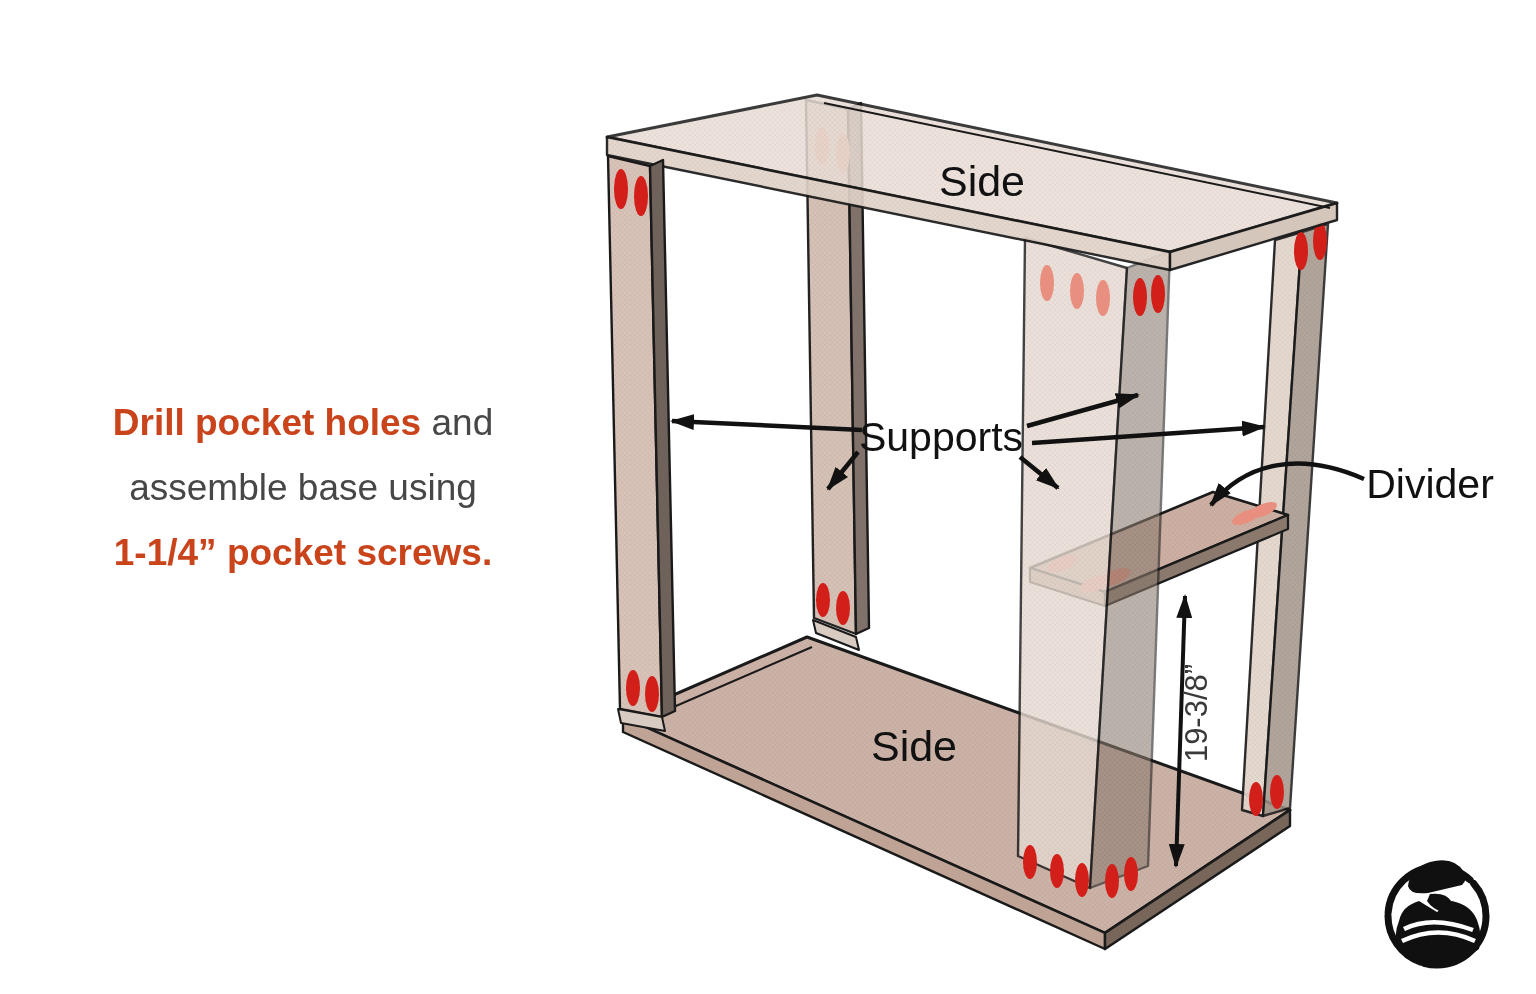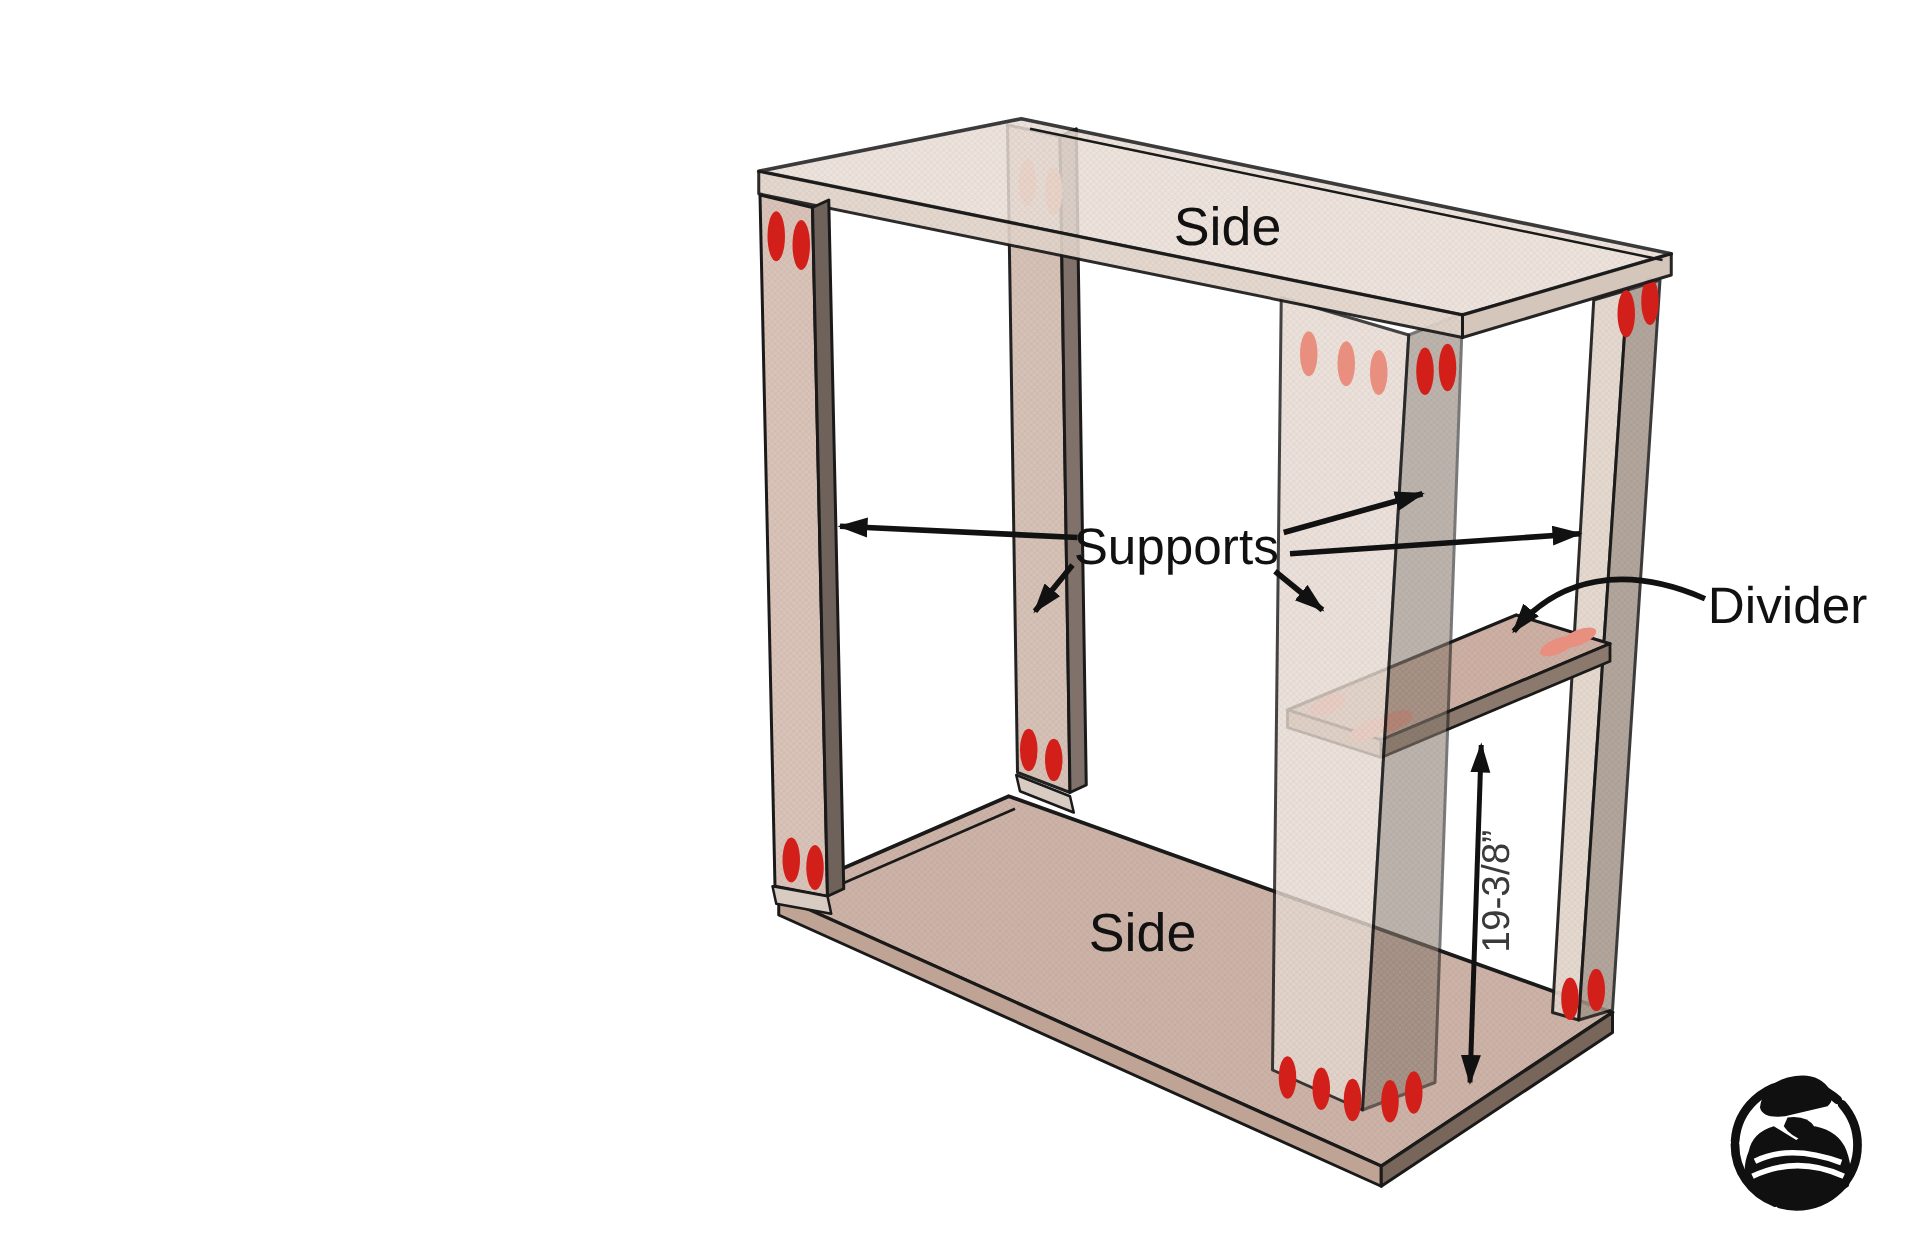--- a/index.html
+++ b/index.html
@@ -148,14 +148,19 @@
     <g fill="#101010" stroke="none">
       <path d="M1408,886 Q1410,868 1430,862 Q1454,856 1464,872 Q1468,880 1462,885 L1428,893 Q1410,895 1408,886 Z"></path>
       <path d="M1430,894 Q1446,892 1452,902 L1446,914 Q1432,909 1427,901 Z"></path>
       <path d="M1399,921 Q1402,906 1419,901 L1437,912 L1452,901 Q1471,905 1477,920 Q1483,936 1479,949 Q1461,963 1437,963 Q1412,963 1398,950 Q1393,935 1399,921 Z"></path>
     </g>
     <path d="M1404,929 Q1432,915 1473,930" stroke="#ffffff" stroke-width="4.5" fill="none"></path>
     <path d="M1402,941 Q1438,924 1475,941" stroke="#ffffff" stroke-width="4.5" fill="none"></path>
   </g>
 </svg>
 
+  <div class="instruction">
+    <div><span class="accent">Drill pocket holes</span><span> and</span></div>
+    <div><span>assemble base using</span></div>
+    <div><span class="accent">1-1/4” pocket screws.</span></div>
+  </div>
 
 </div>
 
 </body></html>

